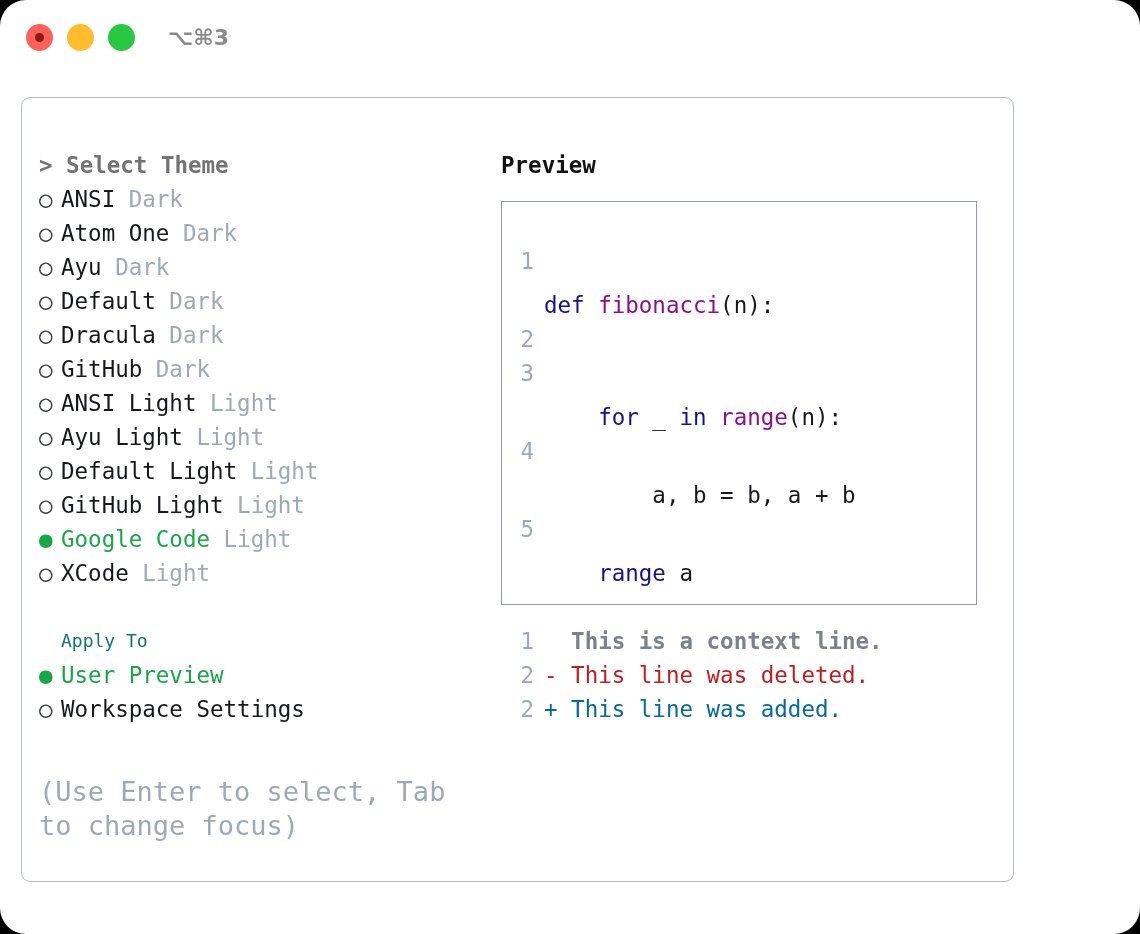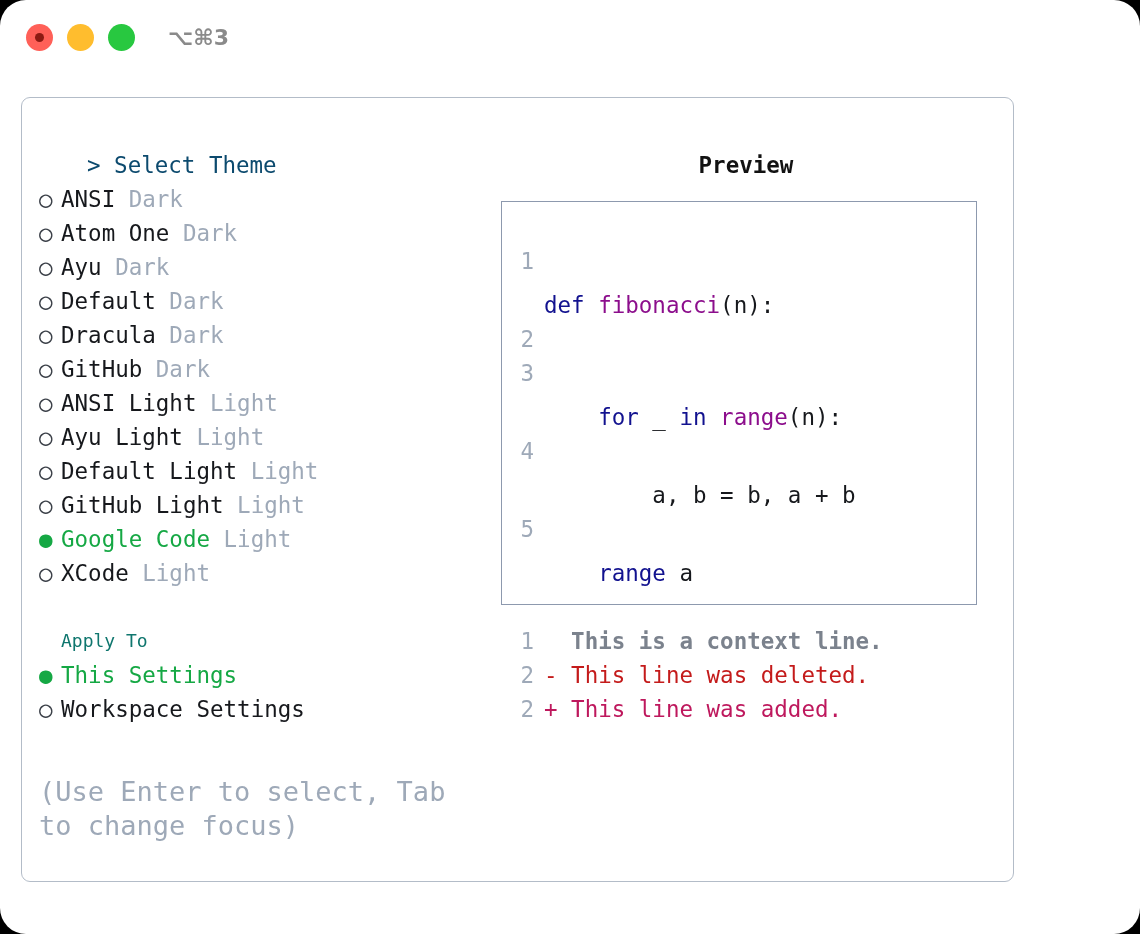--- a/index.html
+++ b/index.html
@@ -95,25 +95,24 @@
   
   .left-col {
     position: absolute;
     left: 17px;
     top: 50px;
     width: 450px;
   }
 
   .list-header {
     font-size: 22.5px;
-    font-weight: 400;
-    color: #0c4a6e;
-    line-height: 34px;
-    white-space: pre;
-    margin-left: 48px;
+    font-weight: 700;
+    color: #737373;
+    line-height: 34px;
+    white-space: pre;
   }
 
   .theme-row {
     display: flex;
     align-items: baseline;
     line-height: 34px;
     font-size: 22.5px;
     white-space: pre;
   }
   .bullet {
@@ -153,21 +152,20 @@
     top: 50px;
     width: 490px;
   }
 
   .preview-title {
     font-size: 22.5px;
     font-weight: 700;
     color: #121212;
     line-height: 34px;
     white-space: pre;
-    text-align: center;
   }
 
   .preview-box {
     margin-top: 19px;
     width: 476px;
     height: 404px;
     border: 1.6px solid #8d99ae;
     box-sizing: border-box;
     background: #ffffff;
     padding: 42px 0 0 0;
@@ -189,21 +187,21 @@
   .code-text { color: #16181c; margin-top: 44px; }
 
   .tok-kw   { color: #12128f; }
   .tok-fn   { color: #8c0e8c; }
   .tok-num  { color: #0b6e6e; }
   .tok-pl   { color: #16181c; }
 
   .diff-gap { height: 34px; }
   .diff-ctx { color: #7b828d; font-weight: bold; }
   .diff-del { color: #c41b1b; }
-  .diff-add { color: #be185d; }
+  .diff-add { color: #0369a1; }
 </style>
 </head>
 <body>
 
 <div class="window">
 
   <div class="titlebar">
     <div class="traffic">
       <span class="dot red"></span>
       <span class="dot yellow"></span>
@@ -229,21 +227,21 @@
             <div class="theme-row"><span class="bullet">○</span><span class="theme-name">Default Light</span><span class="theme-kind"> Light</span></div>
             <div class="theme-row"><span class="bullet">○</span><span class="theme-name">GitHub Light</span><span class="theme-kind"> Light</span></div>
             <div class="theme-row"><span class="bullet sel">●</span><span class="theme-name sel">Google Code</span><span class="theme-kind"> Light</span></div>
             <div class="theme-row"><span class="bullet">○</span><span class="theme-name">XCode</span><span class="theme-kind"> Light</span></div>
           </div>
 
         <div class="gap-block"></div>
 
         <div class="apply-header">Apply To</div>
         <div id="apply-list">
-            <div class="theme-row"><span class="bullet sel">●</span><span class="theme-name sel">This Settings</span></div>
+            <div class="theme-row"><span class="bullet sel">●</span><span class="theme-name sel">User Preview</span></div>
             <div class="theme-row"><span class="bullet">○</span><span class="theme-name">Workspace Settings</span></div>
           </div>
 
         <div class="hint">(Use Enter to select, Tab to change focus)</div>
       </div>
 
       <div class="right-col">
         <div class="preview-title">Preview</div>
         <div class="preview-box">
           <div id="code-block">

